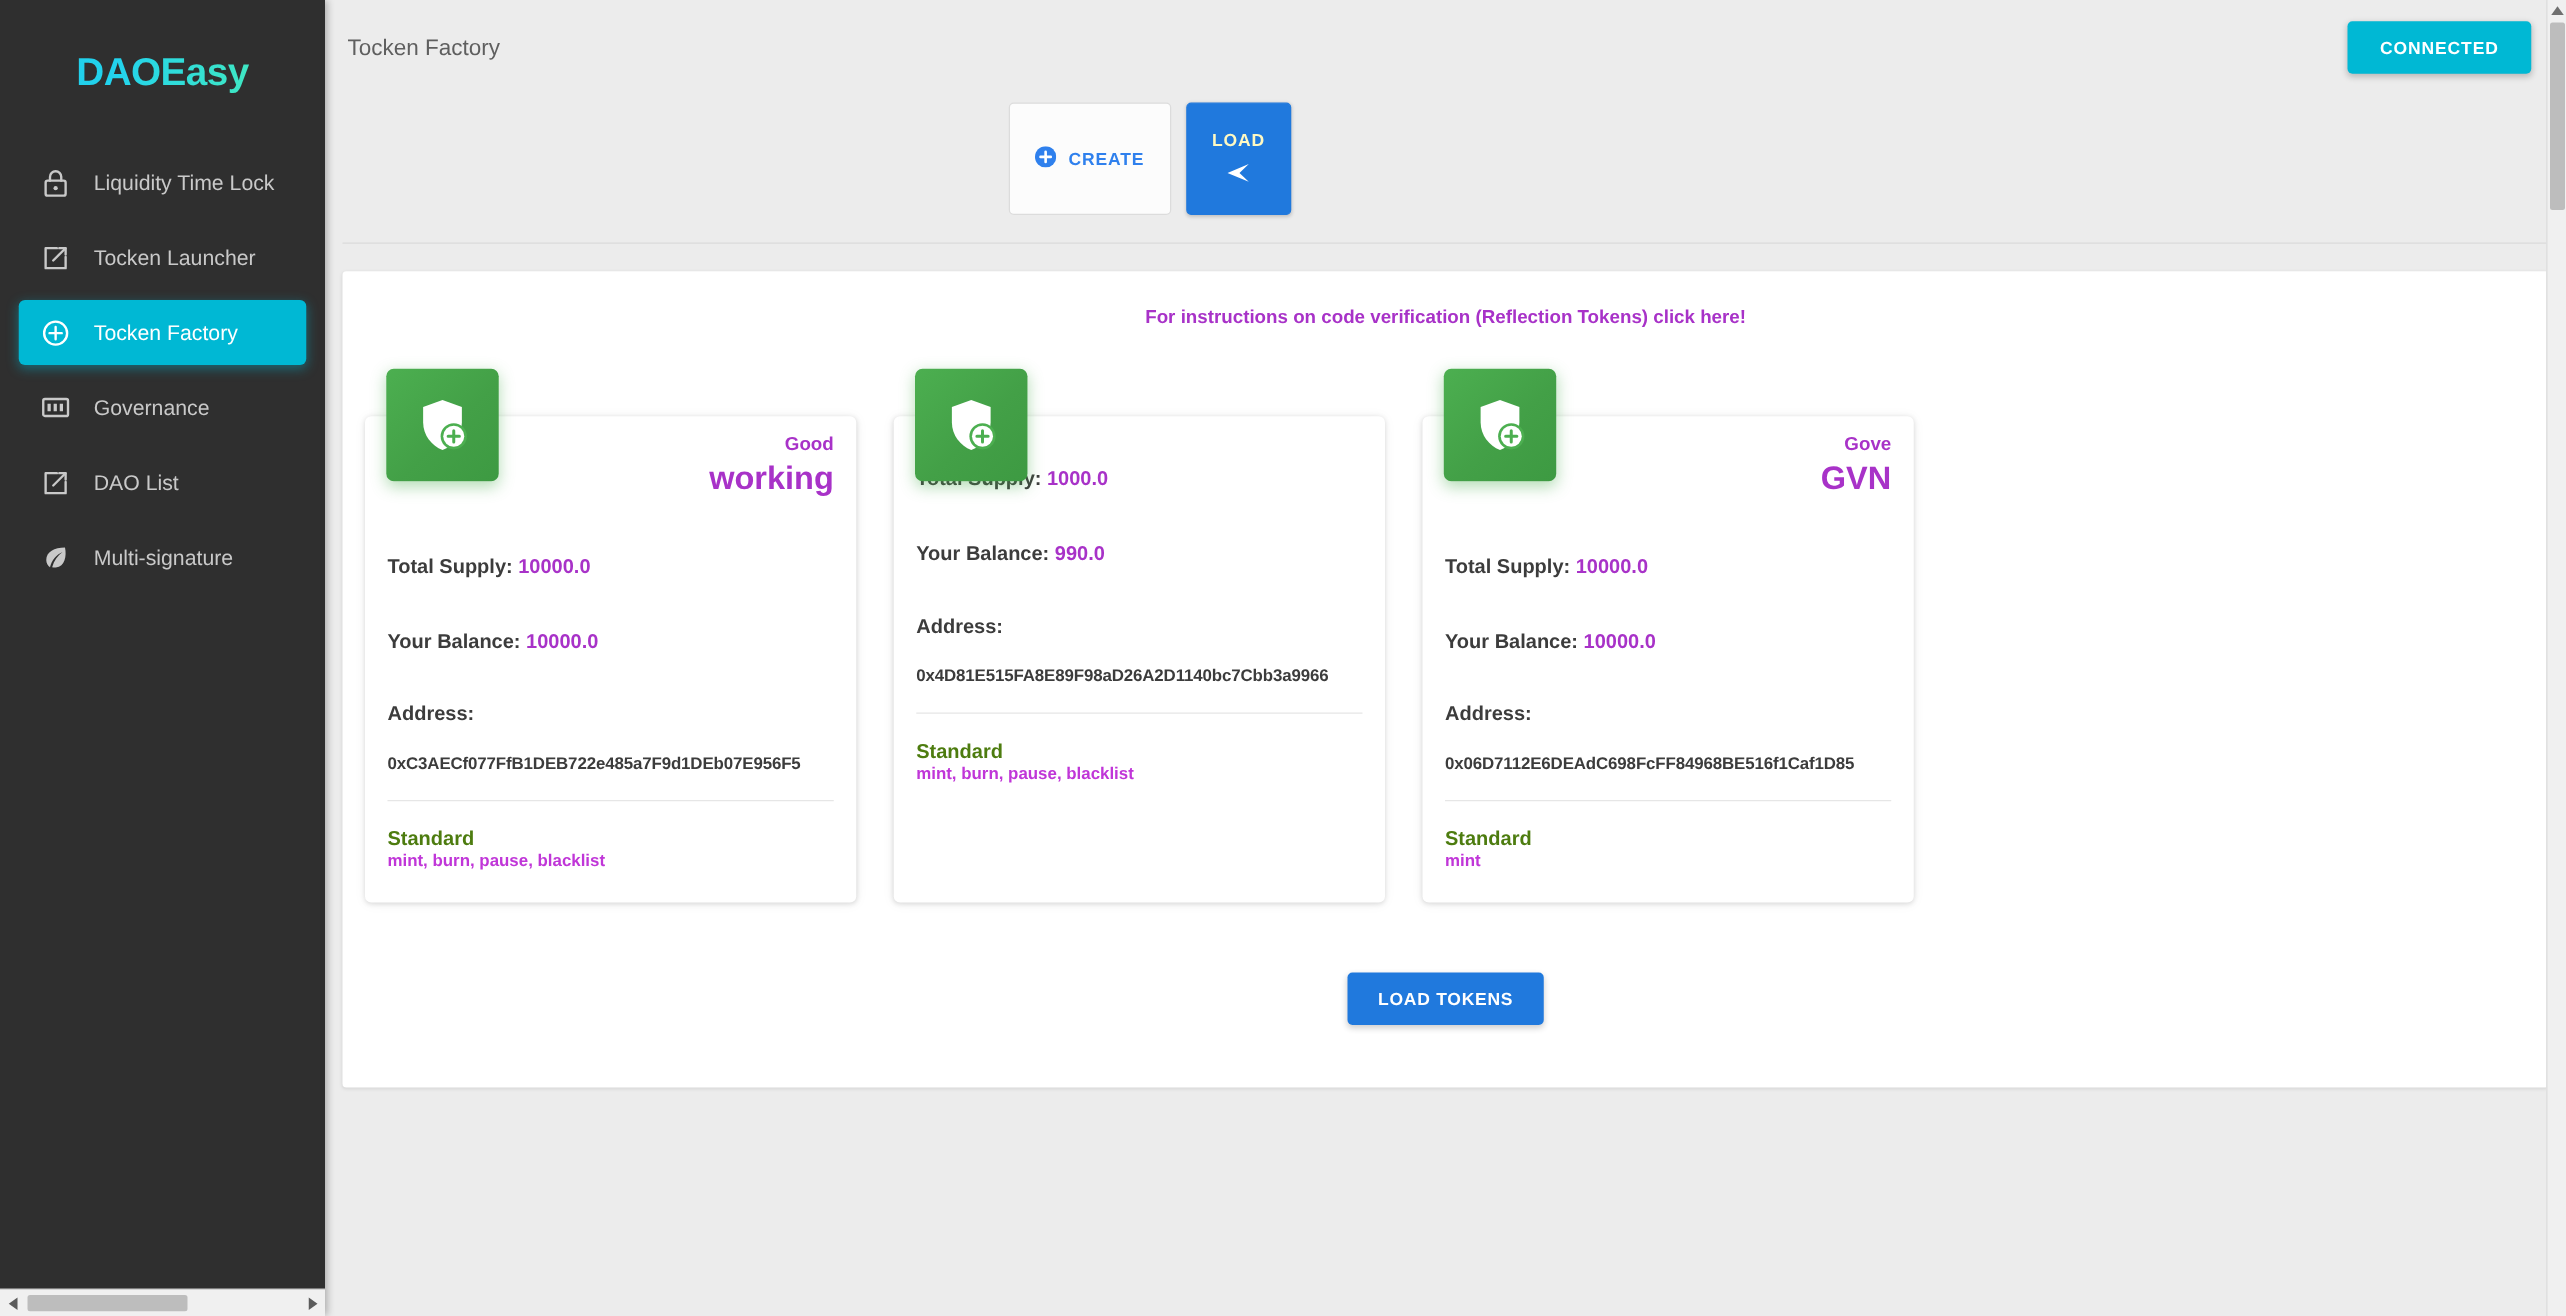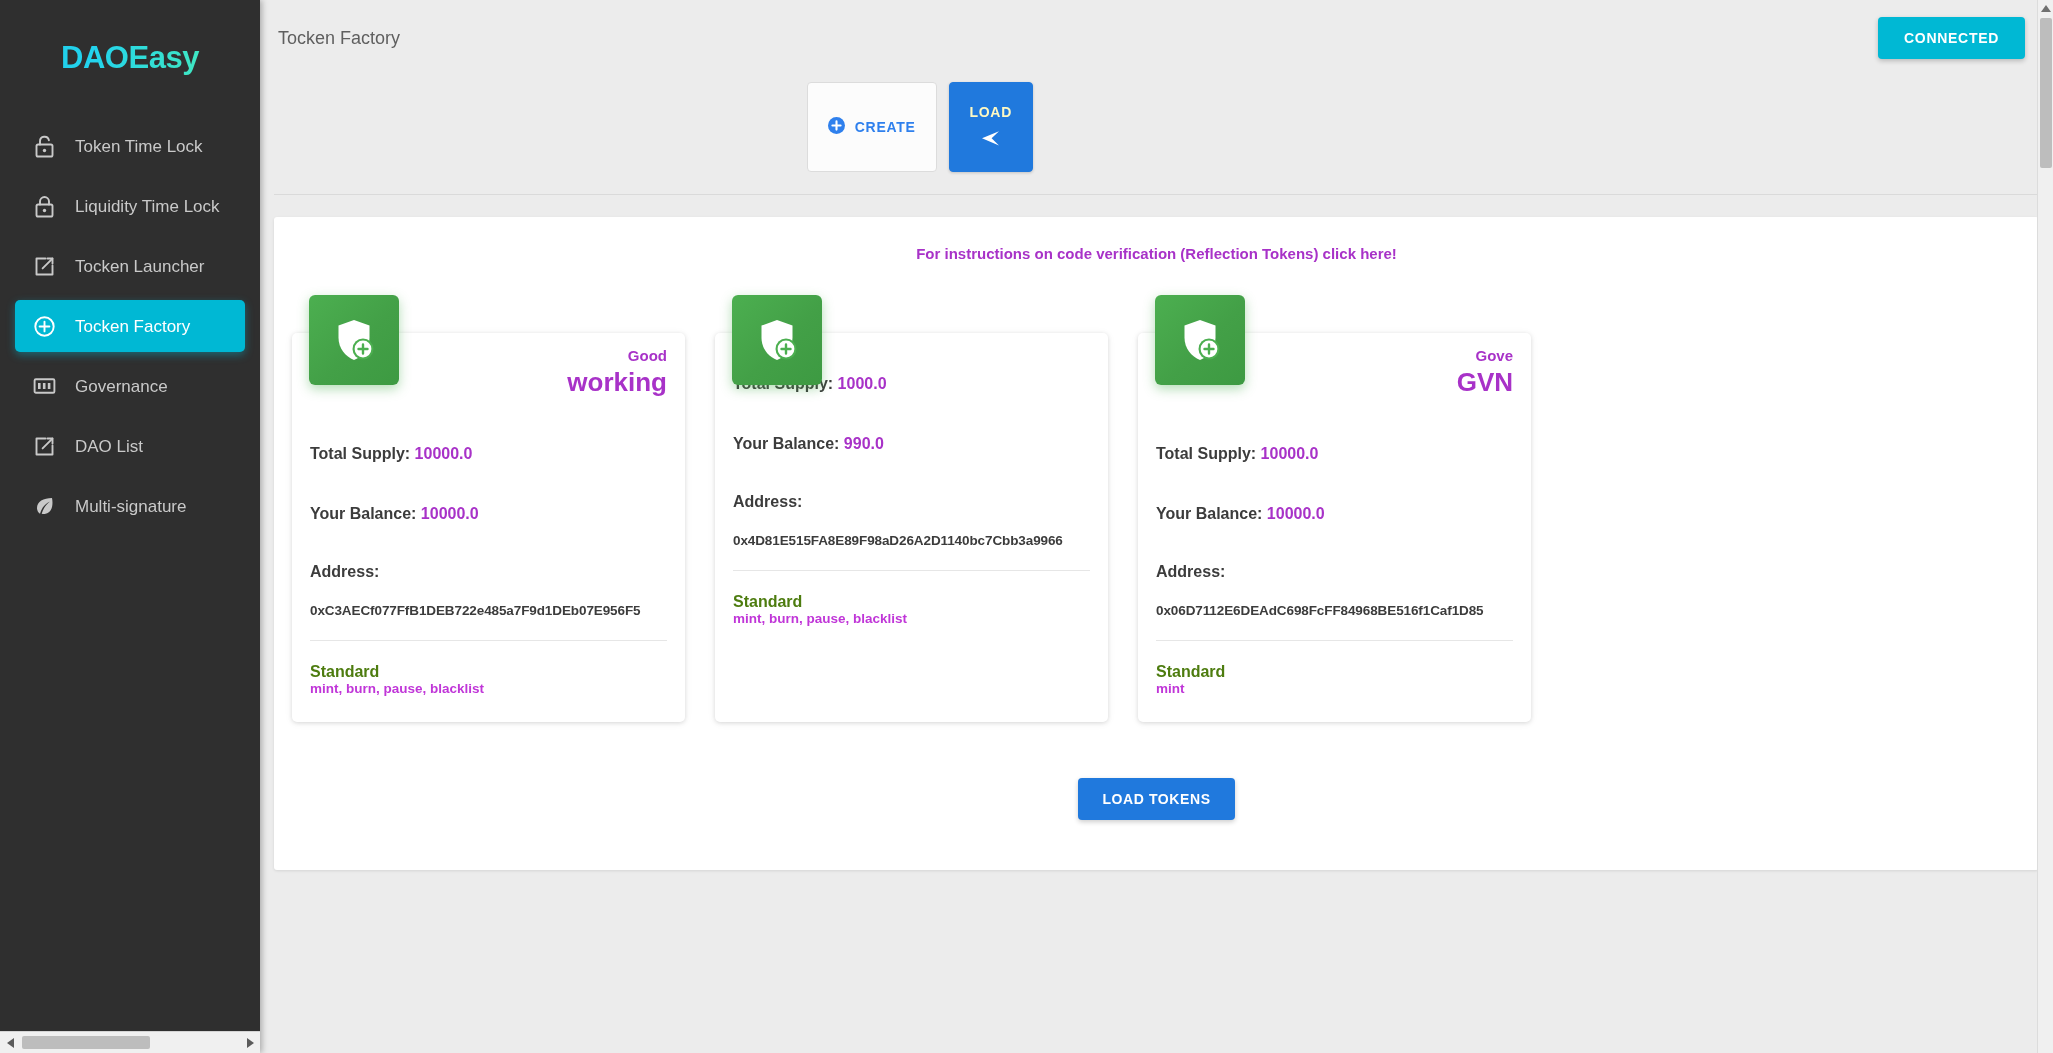--- a/index.html
+++ b/index.html
@@ -300,30 +300,20 @@
   }
 </style>
 </head>
 <body>
 
 <aside id="sidebar">
   <div id="logo">DAOEasy</div>
 
   <nav id="nav">
 
-    <div class="nav-item">
-      <span class="nav-ico">
-        <svg width="21" height="23" viewBox="0 0 21 23" fill="none">
-          <rect x="2.5" y="9.5" width="16" height="12" rx="1.6" stroke="#c9c9c9" stroke-width="1.9"></rect>
-          <path d="M6 9.5V6.3A4.5 4.5 0 0 1 14.9 5.3" stroke="#c9c9c9" stroke-width="1.9" fill="none" stroke-linecap="round"></path>
-          <circle cx="10.5" cy="15.5" r="1.7" fill="#c9c9c9"></circle>
-        </svg>
-      </span>
-      <span class="nav-label">Token Time Lock</span>
-    </div>
 
     <div class="nav-item">
       <span class="nav-ico">
         <svg width="21" height="23" viewBox="0 0 21 23" fill="none">
           <rect x="2.5" y="9.5" width="16" height="12" rx="1.6" stroke="#c9c9c9" stroke-width="1.9"></rect>
           <path d="M6 9.5V6.5a4.5 4.5 0 0 1 9 0v3" stroke="#c9c9c9" stroke-width="1.9" fill="none" stroke-linecap="round"></path>
           <circle cx="10.5" cy="15.5" r="1.7" fill="#c9c9c9"></circle>
         </svg>
       </span>
       <span class="nav-label">Liquidity Time Lock</span>

